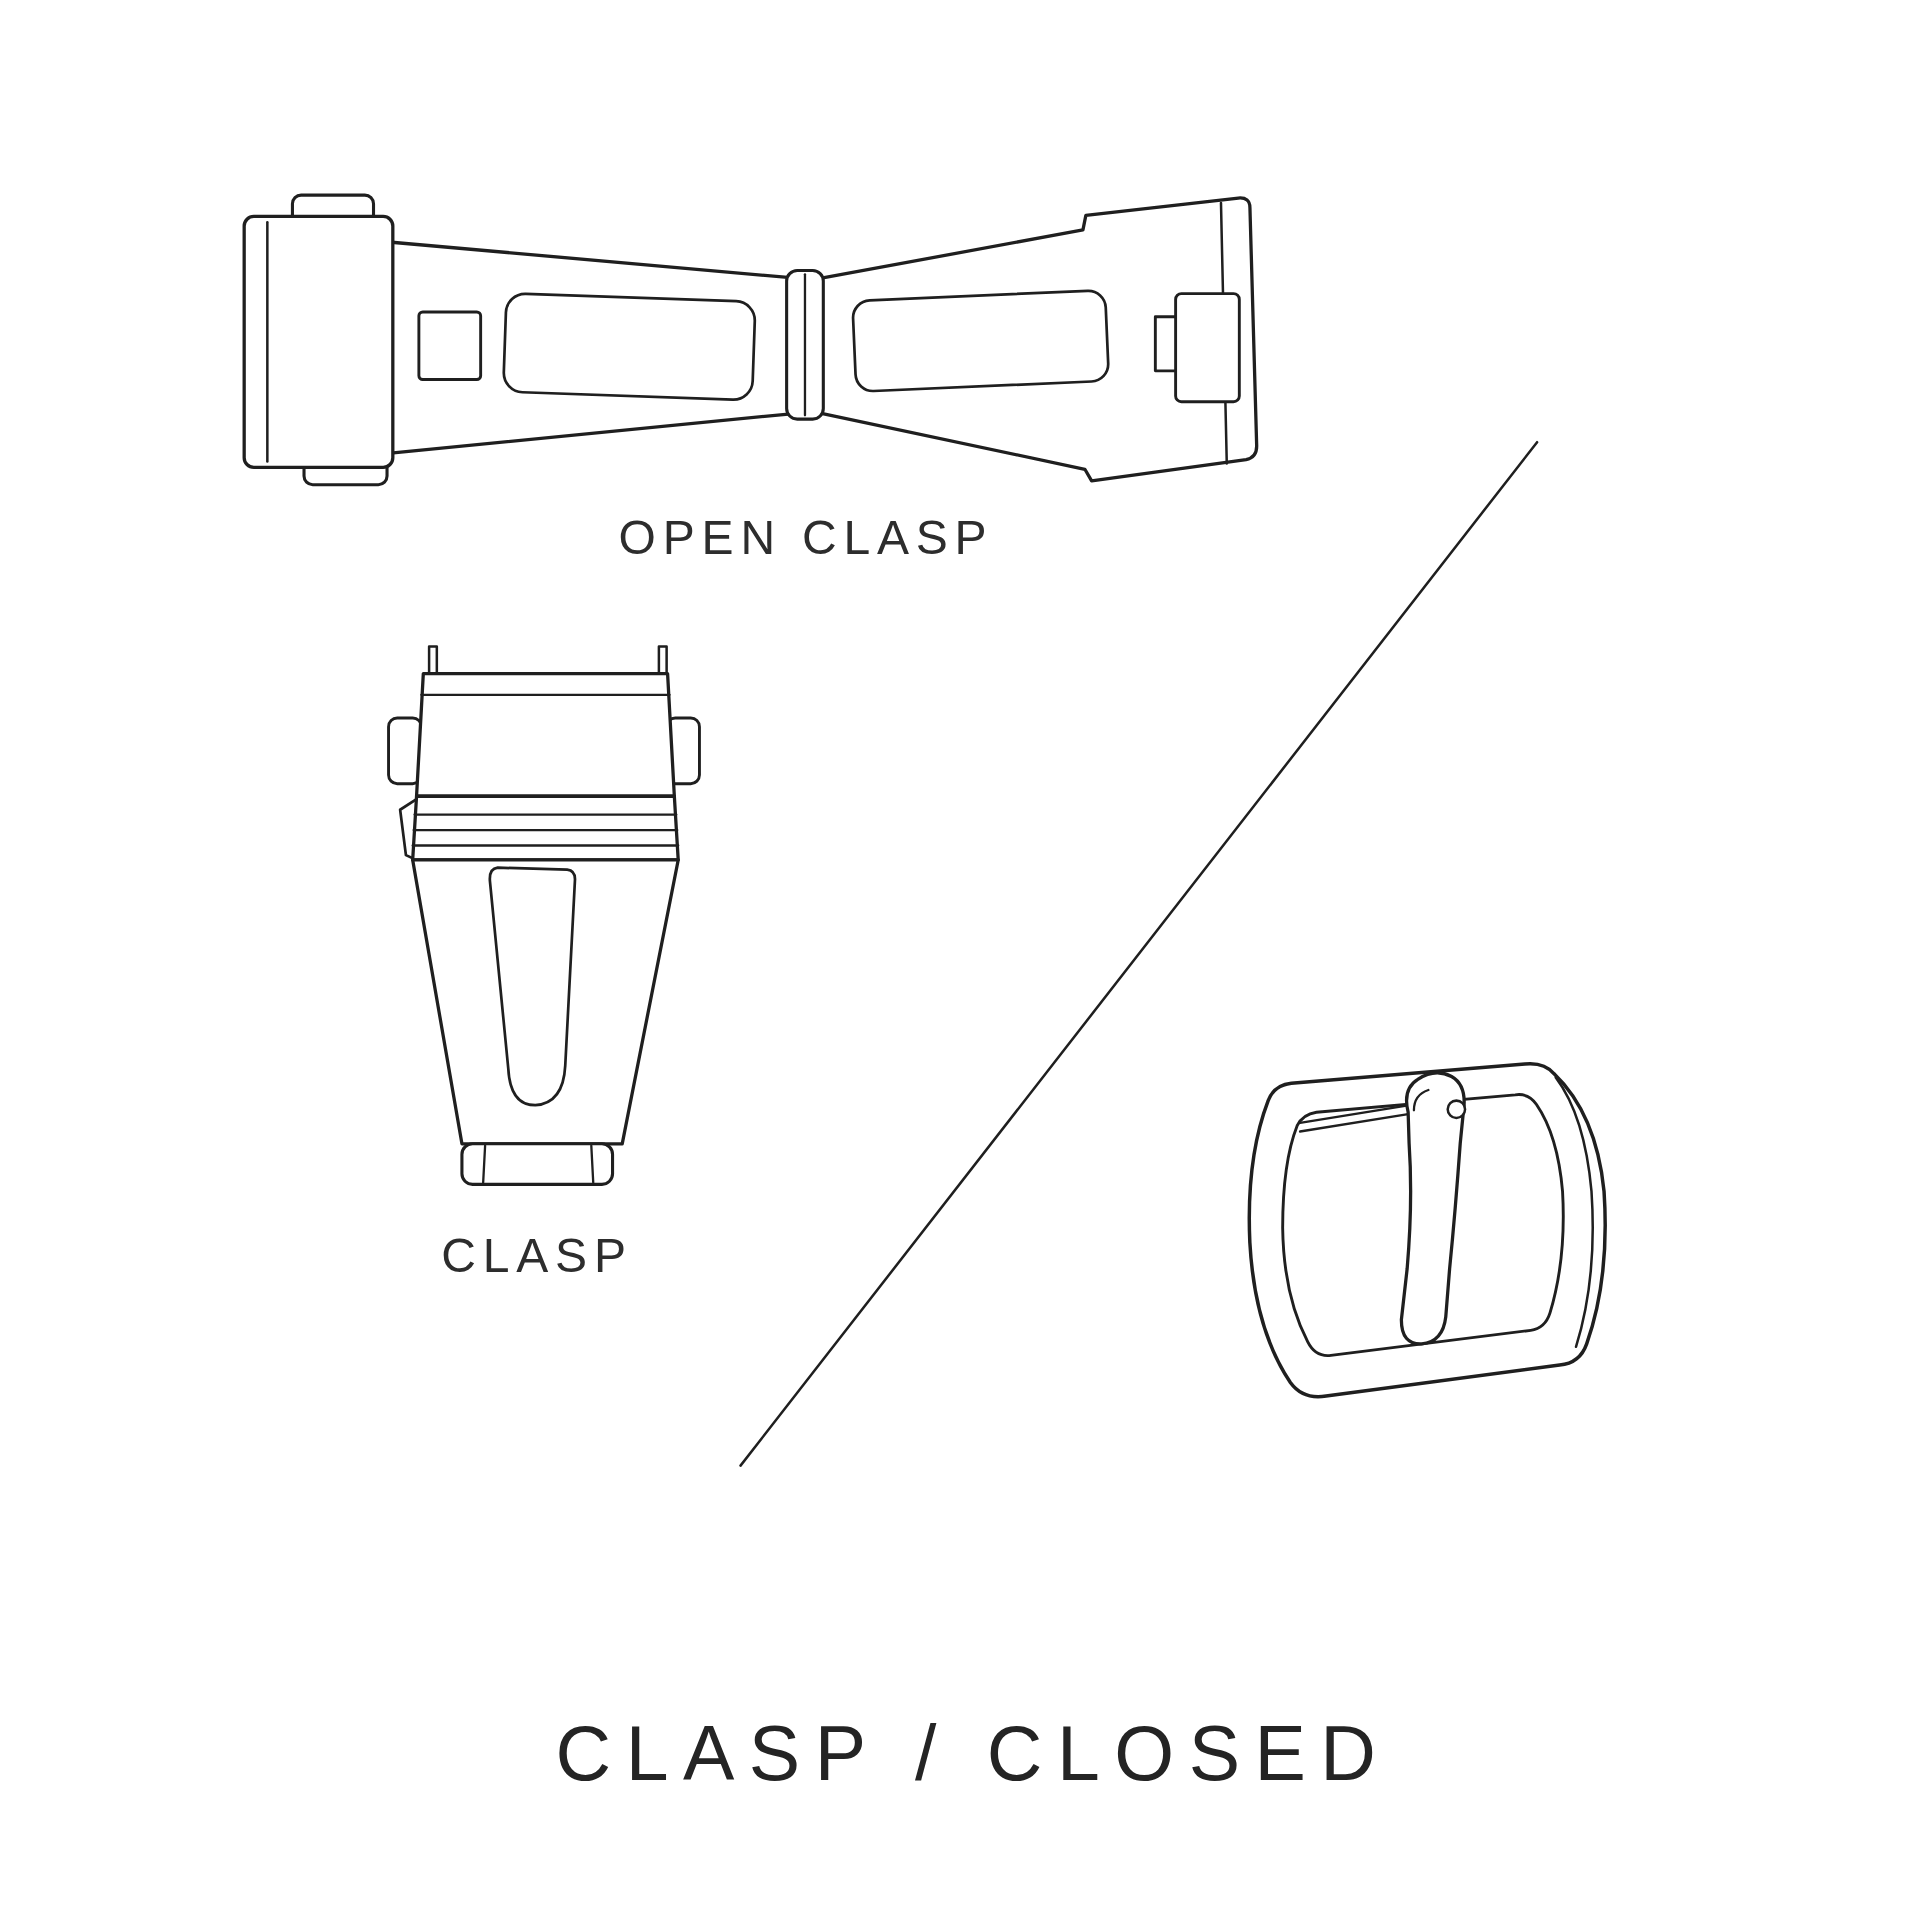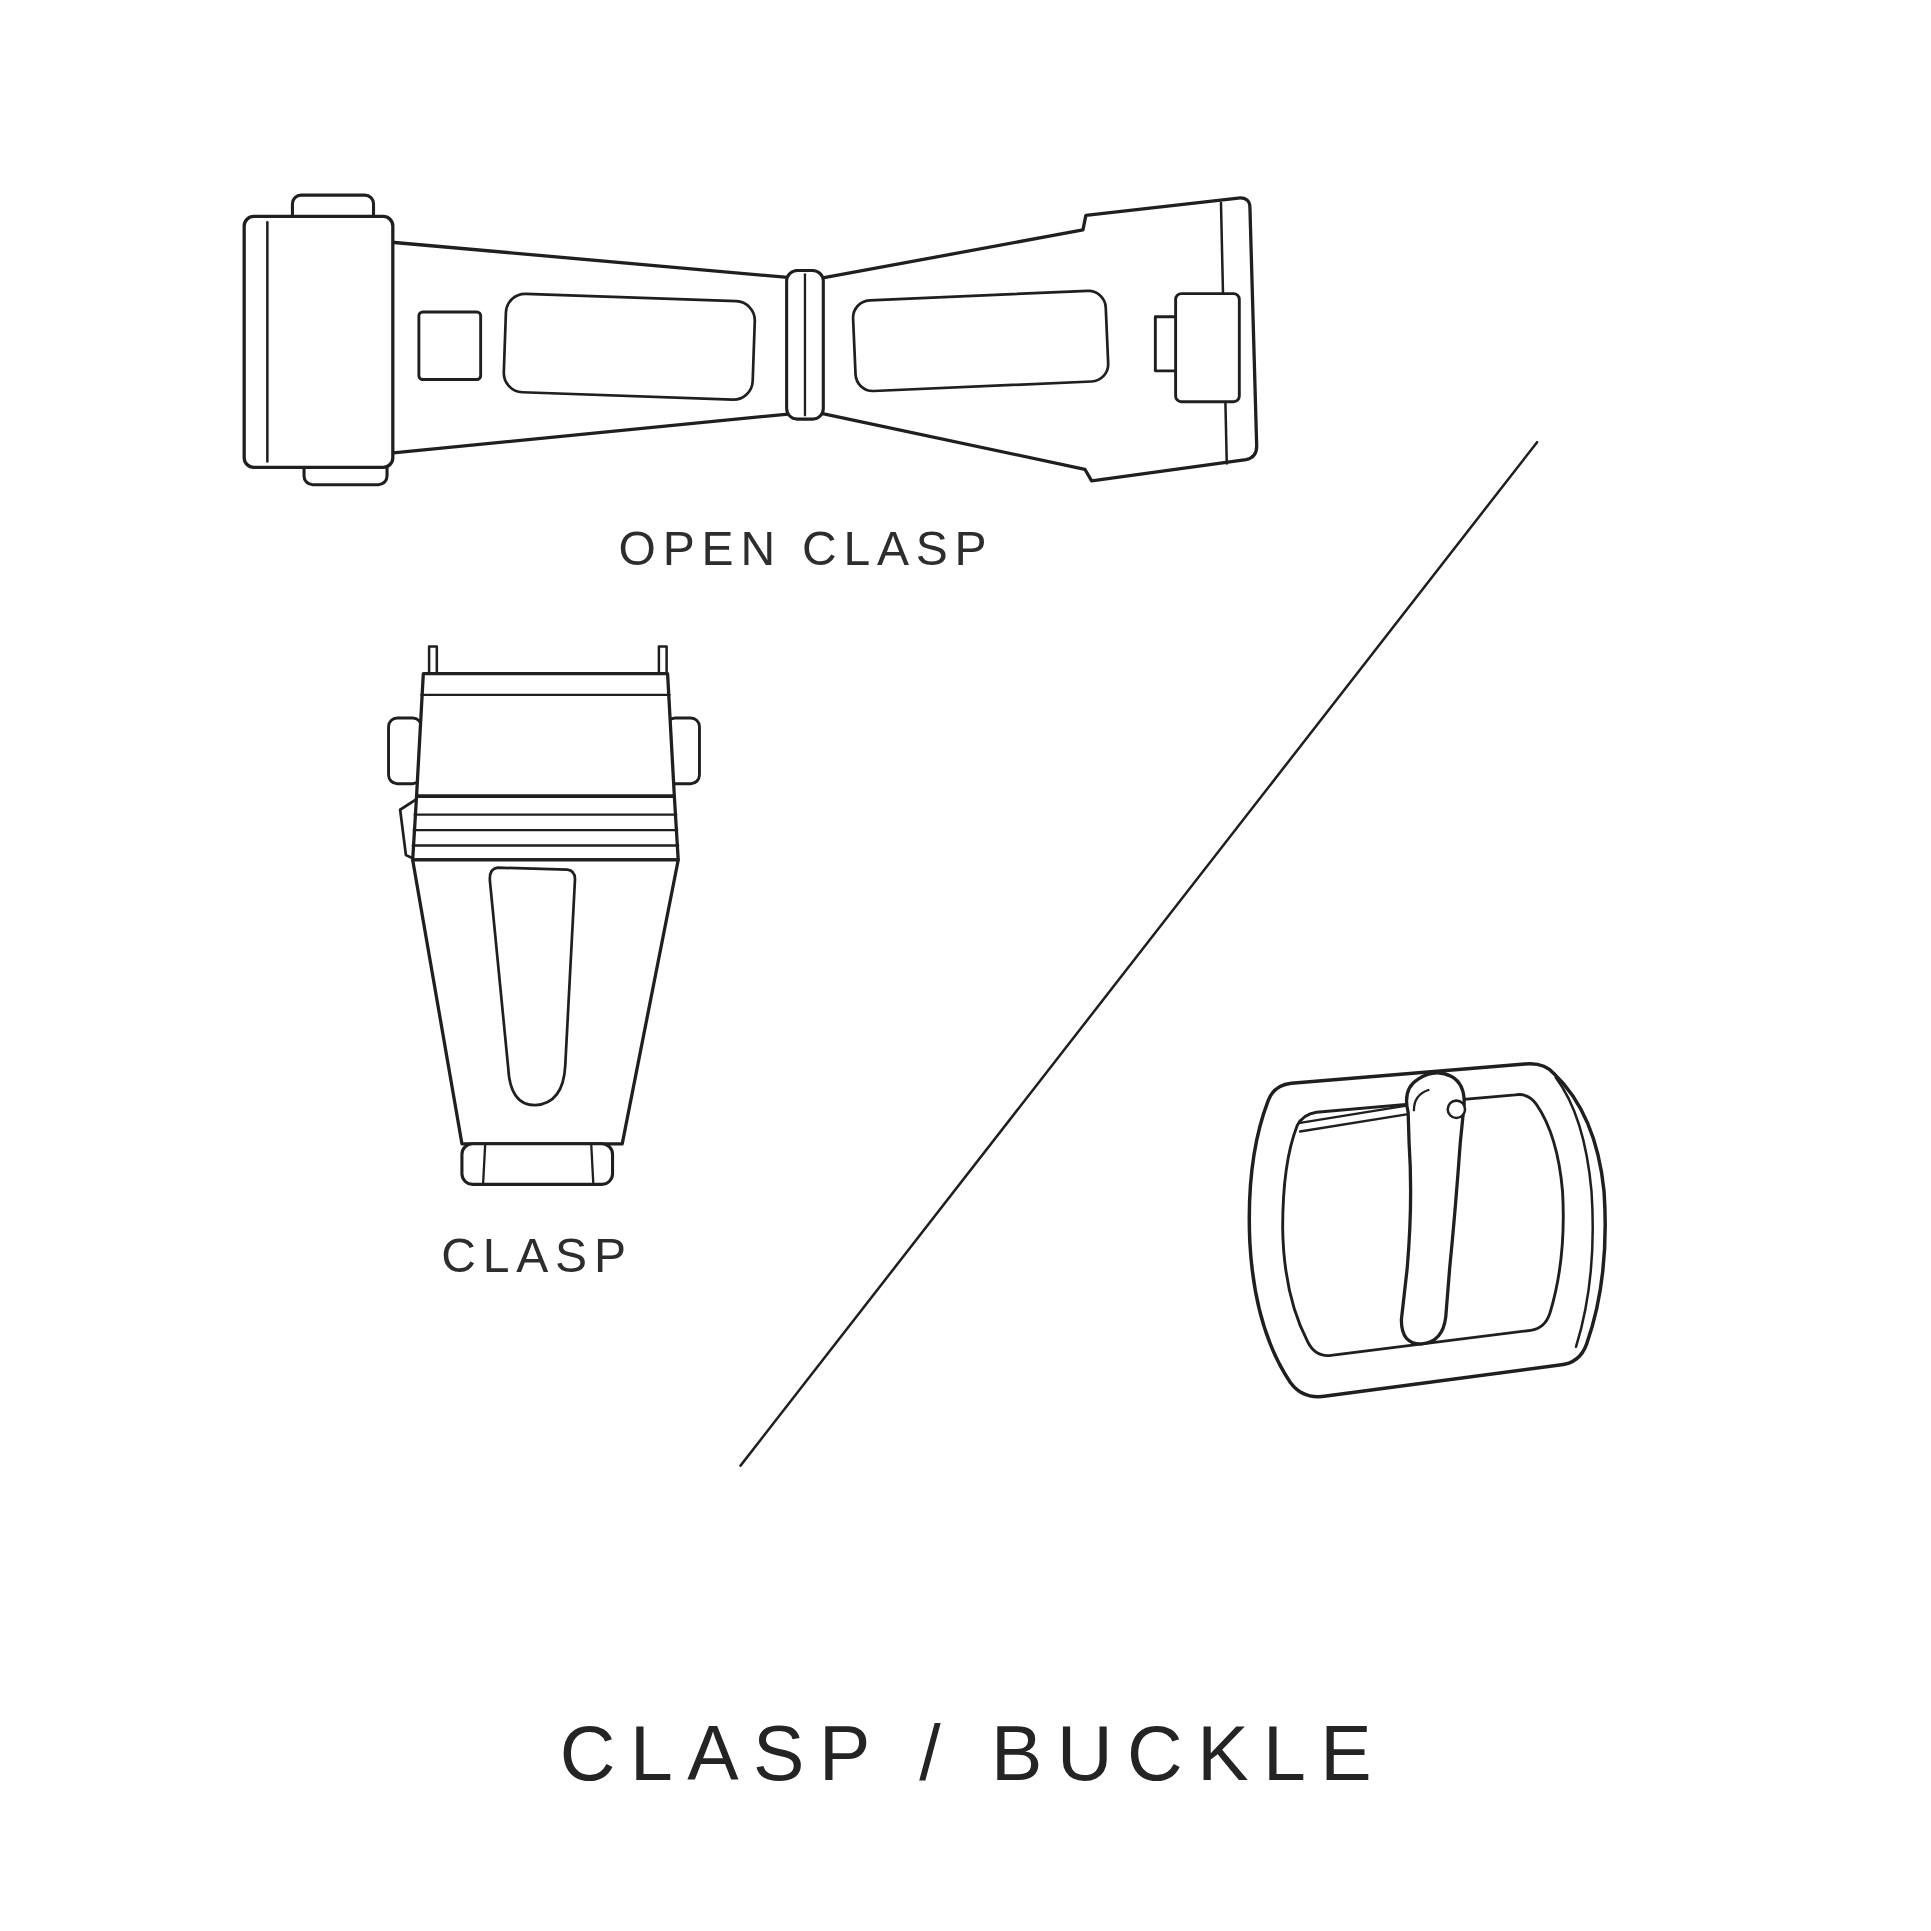--- a/index.html
+++ b/index.html
@@ -123,20 +123,20 @@
       <path class="fw" stroke-width="3.4" d="M 197,60 Q 191,36 207,26 Q 225,14 242,23 Q 256,31 255,52 L 251,92 Q 246,162 240,222 L 236,272 Q 233,298 211,300 Q 190,301 190,275 L 196,222 Q 202,152 198,92 Z"></path>
       <path class="ln" stroke-width="2.4" d="M 203,58 Q 203,42 218,37"></path>
       <circle class="fw" stroke-width="2.6" cx="247" cy="57" r="9"></circle>
     </g>
   </svg>
 
   <svg class="fig" style="left:0;top:0;" width="1931" height="1931" viewBox="0 0 2000 2000">
     <line class="ln" stroke-width="2.6" x1="1592" y1="458" x2="767" y2="1518"></line>
   </svg>
 
-  <div class="caption" style="left:806px;top:510px;margin-top:11px;">OPEN CLASP</div>
+  <div class="caption" style="left:806px;top:510px;">OPEN CLASP</div>
 
   <div class="caption" style="left:537px;top:1228px;">CLASP</div>
 
-  <div class="title" style="left:973px;top:1709px;">CLASP / BUCKLE</div>
+  <div class="title" style="left:973px;top:1709px;">CLASP / CLOSED</div>
 
 </div>
 
 
 </body></html>

